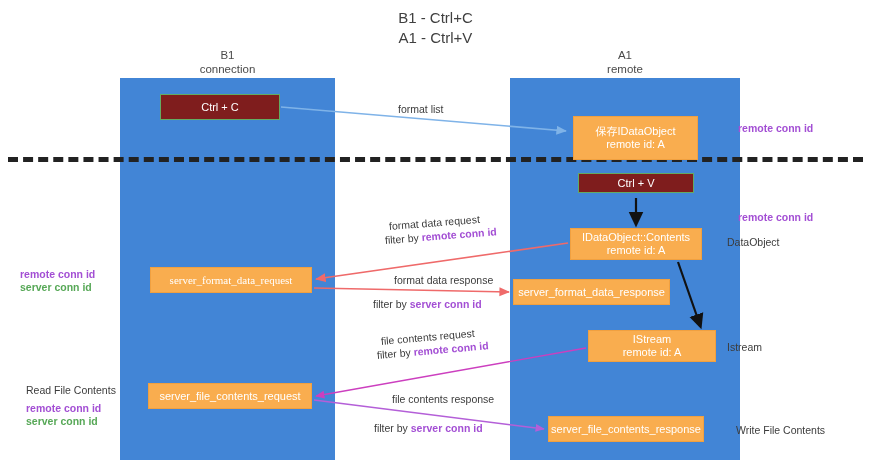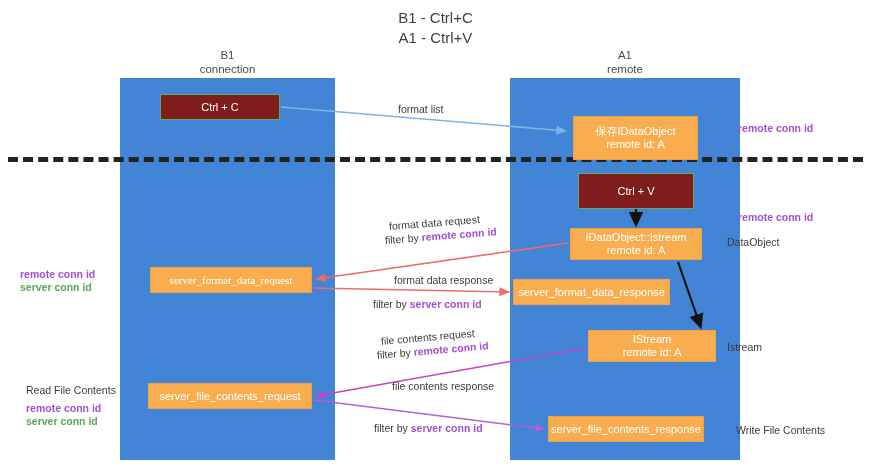--- a/index.html
+++ b/index.html
@@ -67,21 +67,21 @@
     line-height: 13px;
     padding: 3px 6px;
   }
   .node.green  { background: #7f1d1d; border: 1px solid #63ab63; }
   .node.orange { background: #f9ad4f; border: 1px solid #f0a040; }
   .node .ln { display: block; white-space: nowrap; }
 
   
   #n-ctrlc      { left: 160px; top: 94px;  width: 120px; height: 26px; }
   #n-idataobj   { left: 573px; top: 116px; width: 125px; height: 44px; }
-  #n-ctrlv      { left: 578px; top: 173px; width: 116px; height: 36px; }
+  #n-ctrlv      { left: 578px; top: 173px; width: 116px; height: 20px; }
   #n-getdata    { left: 570px; top: 228px; width: 132px; height: 32px; }
   #n-sfdreq     { left: 150px; top: 267px; width: 162px; height: 26px; font-family: Liberation Serif, serif; }
   #n-sfdresp    { left: 513px; top: 279px; width: 157px; height: 26px; }
   #n-istream    { left: 588px; top: 330px; width: 128px; height: 32px; }
   #n-sfcreq     { left: 148px; top: 383px; width: 164px; height: 26px; }
   #n-sfcresp    { left: 548px; top: 416px; width: 156px; height: 26px; }
 
   
   .ann {
     position: absolute;
@@ -109,21 +109,21 @@
   #lbl-left-conn2 { left: 26px; top: 402px; }
 
   
   #lbl-formatlist { left: 398px; top: 103px; }
   #lbl-fdreq      { left: 389px; top: 220px; transform: rotate(-4.5deg); }
   #lbl-fdreq-f    { left: 385px; top: 234px; transform: rotate(-4.5deg); }
   #lbl-fdresp     { left: 394px; top: 274px; }
   #lbl-fdresp-f   { left: 373px; top: 298px; }
   #lbl-fcreq      { left: 381px; top: 335px; transform: rotate(-5deg); }
   #lbl-fcreq-f    { left: 377px; top: 349px; transform: rotate(-5deg); }
-  #lbl-fcresp     { left: 392px; top: 380px; }
+  #lbl-fcresp     { left: 392px; top: 393px; }
   #lbl-fcresp-f   { left: 374px; top: 422px; }
 
   svg#wires { position: absolute; inset: 0; width: 871px; height: 467px; pointer-events: none; }
 </style>
 </head>
 <body>
 
 <div id="stage">
 
   <div id="title">
@@ -186,21 +186,21 @@
   <div class="node orange" id="n-idataobj">
     <span class="ln">保存IDataObject</span>
     <span class="ln">remote id: A</span>
   </div>
 
   <div class="node green" id="n-ctrlv">
     <span class="ln">Ctrl + V</span>
   </div>
 
   <div class="node orange" id="n-getdata">
-    <span class="ln">IDataObject::Istream</span>
+    <span class="ln">IDataObject::Contents</span>
     <span class="ln">remote id: A</span>
   </div>
 
   <div class="node orange" id="n-sfdreq">
     <span class="ln">server_format_data_request</span>
   </div>
 
   <div class="node orange" id="n-sfdresp">
     <span class="ln">server_format_data_response</span>
   </div>

